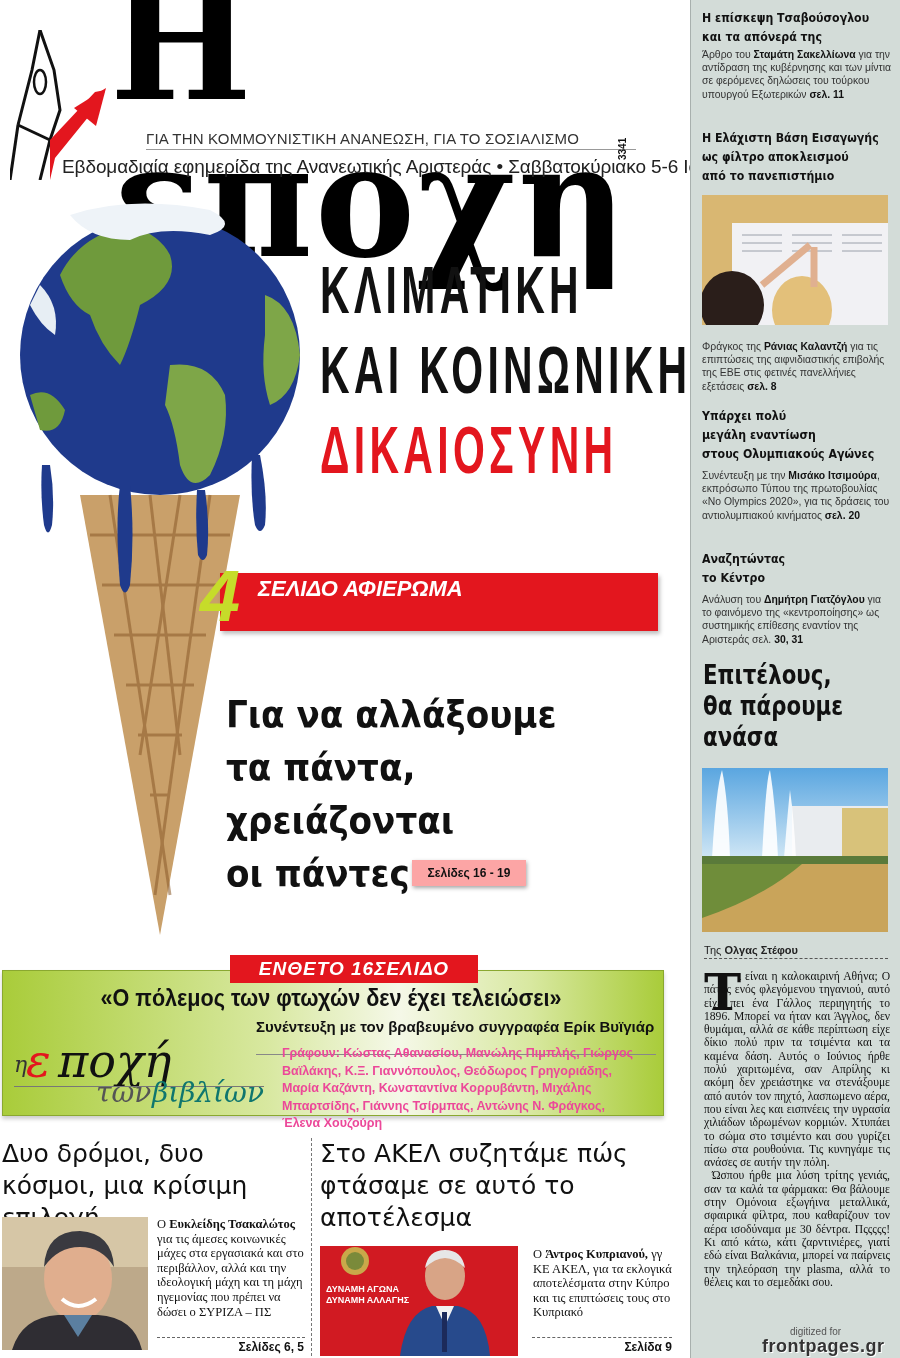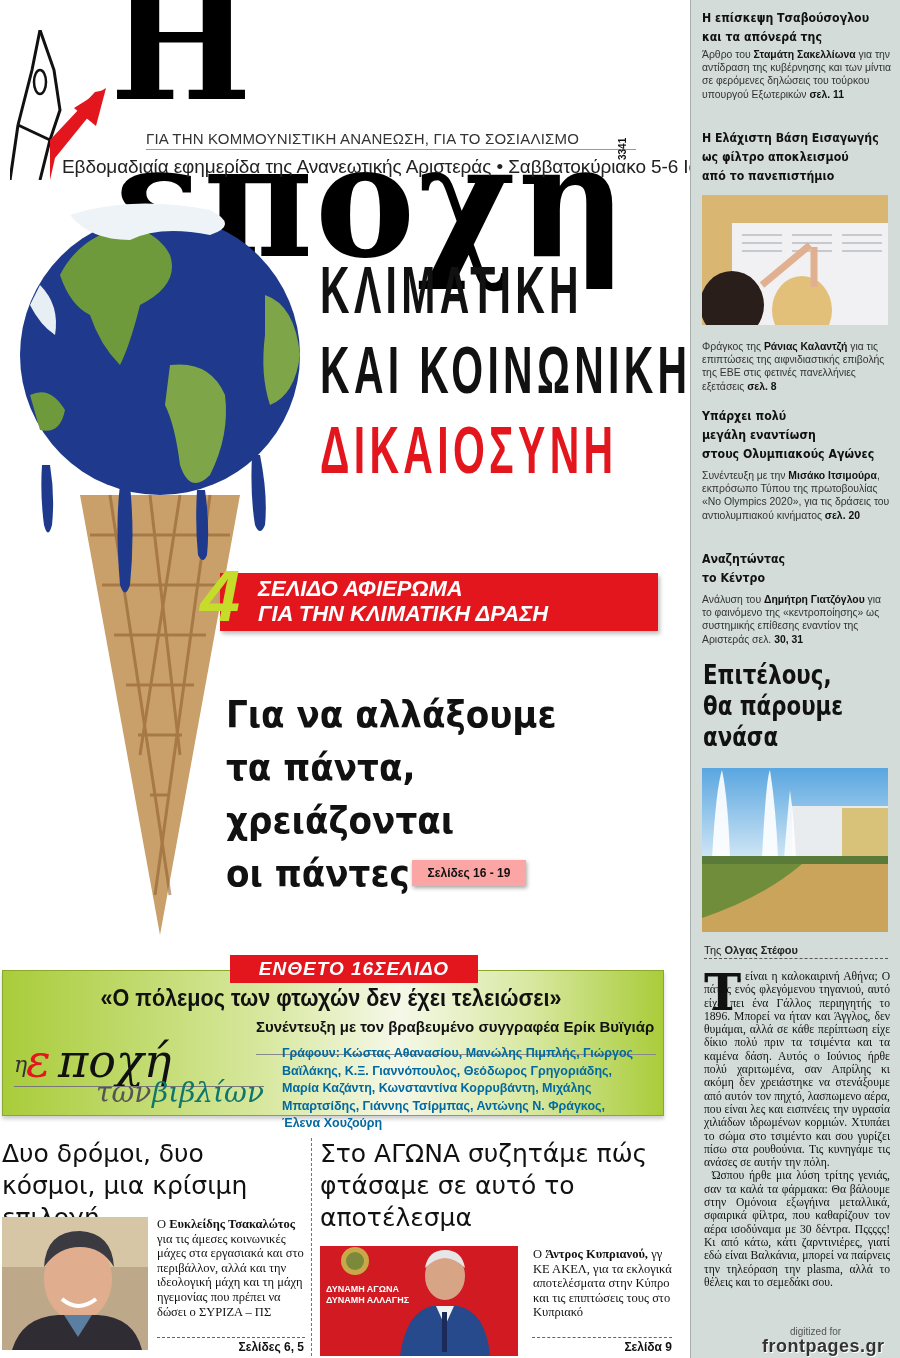--- a/index.html
+++ b/index.html
@@ -32,21 +32,21 @@
   .insert-tag { position: absolute; left: 230px; top: 955px; width: 248px; height: 28px; background: #e3161e; color: #fff; font-weight: bold; font-style: italic; font-size: 19px; display: flex; align-items: center; justify-content: center; letter-spacing: 1px; }
   .insert-quote { position: absolute; left: 0; top: 984px; width: 662px; text-align: center; font-weight: bold; font-size: 24px; color: #111; transform: scaleX(0.9); }
   .insert-sub { position: absolute; left: 256px; top: 1018px; font-weight: bold; font-size: 15px; color: #111; border-bottom: 1px solid #888; width: 400px; padding-bottom: 19px; white-space: nowrap; }
   .insert-logo { position: absolute; left: 14px; top: 1030px; width: 250px; height: 80px; font-family: "DejaVu Serif", serif; font-style: italic; }
   .insert-logo .eta { position: absolute; left: 0; top: 22px; font-size: 22px; color: #333; }
   .insert-logo .epsilon { position: absolute; left: 12px; top: 4px; font-size: 46px; color: #e3161e; }
   .insert-logo .rest { position: absolute; left: 44px; top: 4px; font-size: 46px; color: #111; }
   .insert-logo .line { position: absolute; left: 0; top: 56px; width: 250px; height: 1px; background: #777; }
   .insert-logo .ton { position: absolute; left: 82px; top: 46px; font-size: 28px; color: #555; }
   .insert-logo .biblion { position: absolute; left: 138px; top: 46px; font-size: 28px; color: #0f766e; }
-  .insert-writers { position: absolute; left: 282px; top: 1045px; width: 360px; font-size: 12.5px; line-height: 17.5px; font-weight: bold; color: #0369a1; }
+  .insert-writers { position: absolute; left: 282px; top: 1045px; width: 360px; font-size: 12.5px; line-height: 17.5px; font-weight: bold; color: #ec4899; }
 
   
   .story-a-title { position: absolute; left: 2px; top: 1138px; width: 300px; font-family: "DejaVu Sans", sans-serif; font-size: 25px; line-height: 32px; color: #111; font-weight: normal; }
   .photo-a { position: absolute; left: 2px; top: 1217px; width: 146px; height: 133px; overflow: hidden; background: linear-gradient(180deg, #c8b89a 0%, #a89478 40%, #2a2a30 85%); }
   .story-a-text { position: absolute; left: 157px; top: 1217px; width: 150px; font-family: "Liberation Serif", serif; font-size: 12.5px; line-height: 14.6px; color: #111; }
   .story-a-rule { position: absolute; left: 157px; top: 1337px; width: 148px; border-top: 1px dashed #666; }
   .story-a-pages { position: absolute; left: 220px; top: 1340px; width: 84px; text-align: right; font-size: 12px; font-weight: bold; }
 
   .vdivider { position: absolute; left: 311px; top: 1138px; height: 218px; border-left: 1px dashed #777; }
 
@@ -123,21 +123,20 @@
 <div class="headline">
   <div class="l1">ΚΛΙΜΑΤΙΚΗ</div>
   <div class="l2">ΚΑΙ ΚΟΙΝΩΝΙΚΗ</div>
   <div class="l3">ΔΙΚΑΙΟΣΥΝΗ</div>
 </div>
 
 <div class="promo-band"></div>
 <div class="promo-num">4</div>
 <div class="promo-text">
   <div>ΣΕΛΙΔΟ ΑΦΙΕΡΩΜΑ</div>
-  <div>ΓΙΑ ΤΗΝ ΚΛΙΜΑΤΙΚΗ ΔΡΑΣΗ</div>
 </div>
 
 <div class="subhead">
   <div>Για να αλλάξουμε</div>
   <div>τα πάντα,</div>
   <div>χρειάζονται</div>
   <div>οι πάντες</div>
 </div>
 <div class="pages-tag">Σελίδες 16 - 19</div>
 
@@ -164,21 +163,21 @@
   <path d="M60 82 Q76 96 94 82" stroke="#fff" stroke-width="4" fill="none"></path>
   <path d="M10 133 Q20 100 56 98 L96 98 Q132 100 140 133 Z" fill="#2f2d33"></path>
   <path d="M62 98 L76 120 L90 98 Z" fill="#5b7fa0"></path>
 </svg>
 <div class="story-a-text"><span>Ο </span><b>Ευκλείδης Τσακαλώτος</b><span> για τις άμεσες κοινωνικές μάχες στα εργασιακά και στο περιβάλλον, αλλά και την ιδεολογική μάχη και τη μάχη ηγεμονίας που πρέπει να δώσει ο ΣΥΡΙΖΑ – ΠΣ</span></div>
 <div class="story-a-rule"></div>
 <div class="story-a-pages">Σελίδες 6, 5</div>
 
 <div class="vdivider"></div>
 
-<div class="story-b-title">Στο ΑΓΩΝΑ συζητάμε πώς φτάσαμε σε αυτό το αποτέλεσμα</div>
+<div class="story-b-title">Στο ΑΚΕΛ συζητάμε πώς φτάσαμε σε αυτό το αποτέλεσμα</div>
 <svg class="photo-b" viewBox="0 0 198 110">
   <rect width="198" height="110" fill="#d11a22"></rect>
   <circle cx="35" cy="15" r="14" fill="#c9a84a"></circle>
   <circle cx="35" cy="15" r="9" fill="#7a8a3a"></circle>
   <text x="6" y="46" font-family="Liberation Sans, sans-serif" font-size="9" font-weight="bold" fill="#fff">ΔΥΝΑΜΗ ΑΓΩΝΑ</text>
   <text x="6" y="57" font-family="Liberation Sans, sans-serif" font-size="9" font-weight="bold" fill="#fff">ΔΥΝΑΜΗ ΑΛΛΑΓΗΣ</text>
   <ellipse cx="125" cy="30" rx="20" ry="24" fill="#d8a486"></ellipse>
   <path d="M105 22 Q108 4 125 4 Q142 4 145 22 Q135 12 125 12 Q115 12 105 22Z" fill="#e6e6e6"></path>
   <path d="M80 110 Q86 66 112 60 L138 60 Q166 66 170 110 Z" fill="#274a8c"></path>
   <path d="M116 60 L125 80 L134 60 Z" fill="#f2f2f2"></path>

